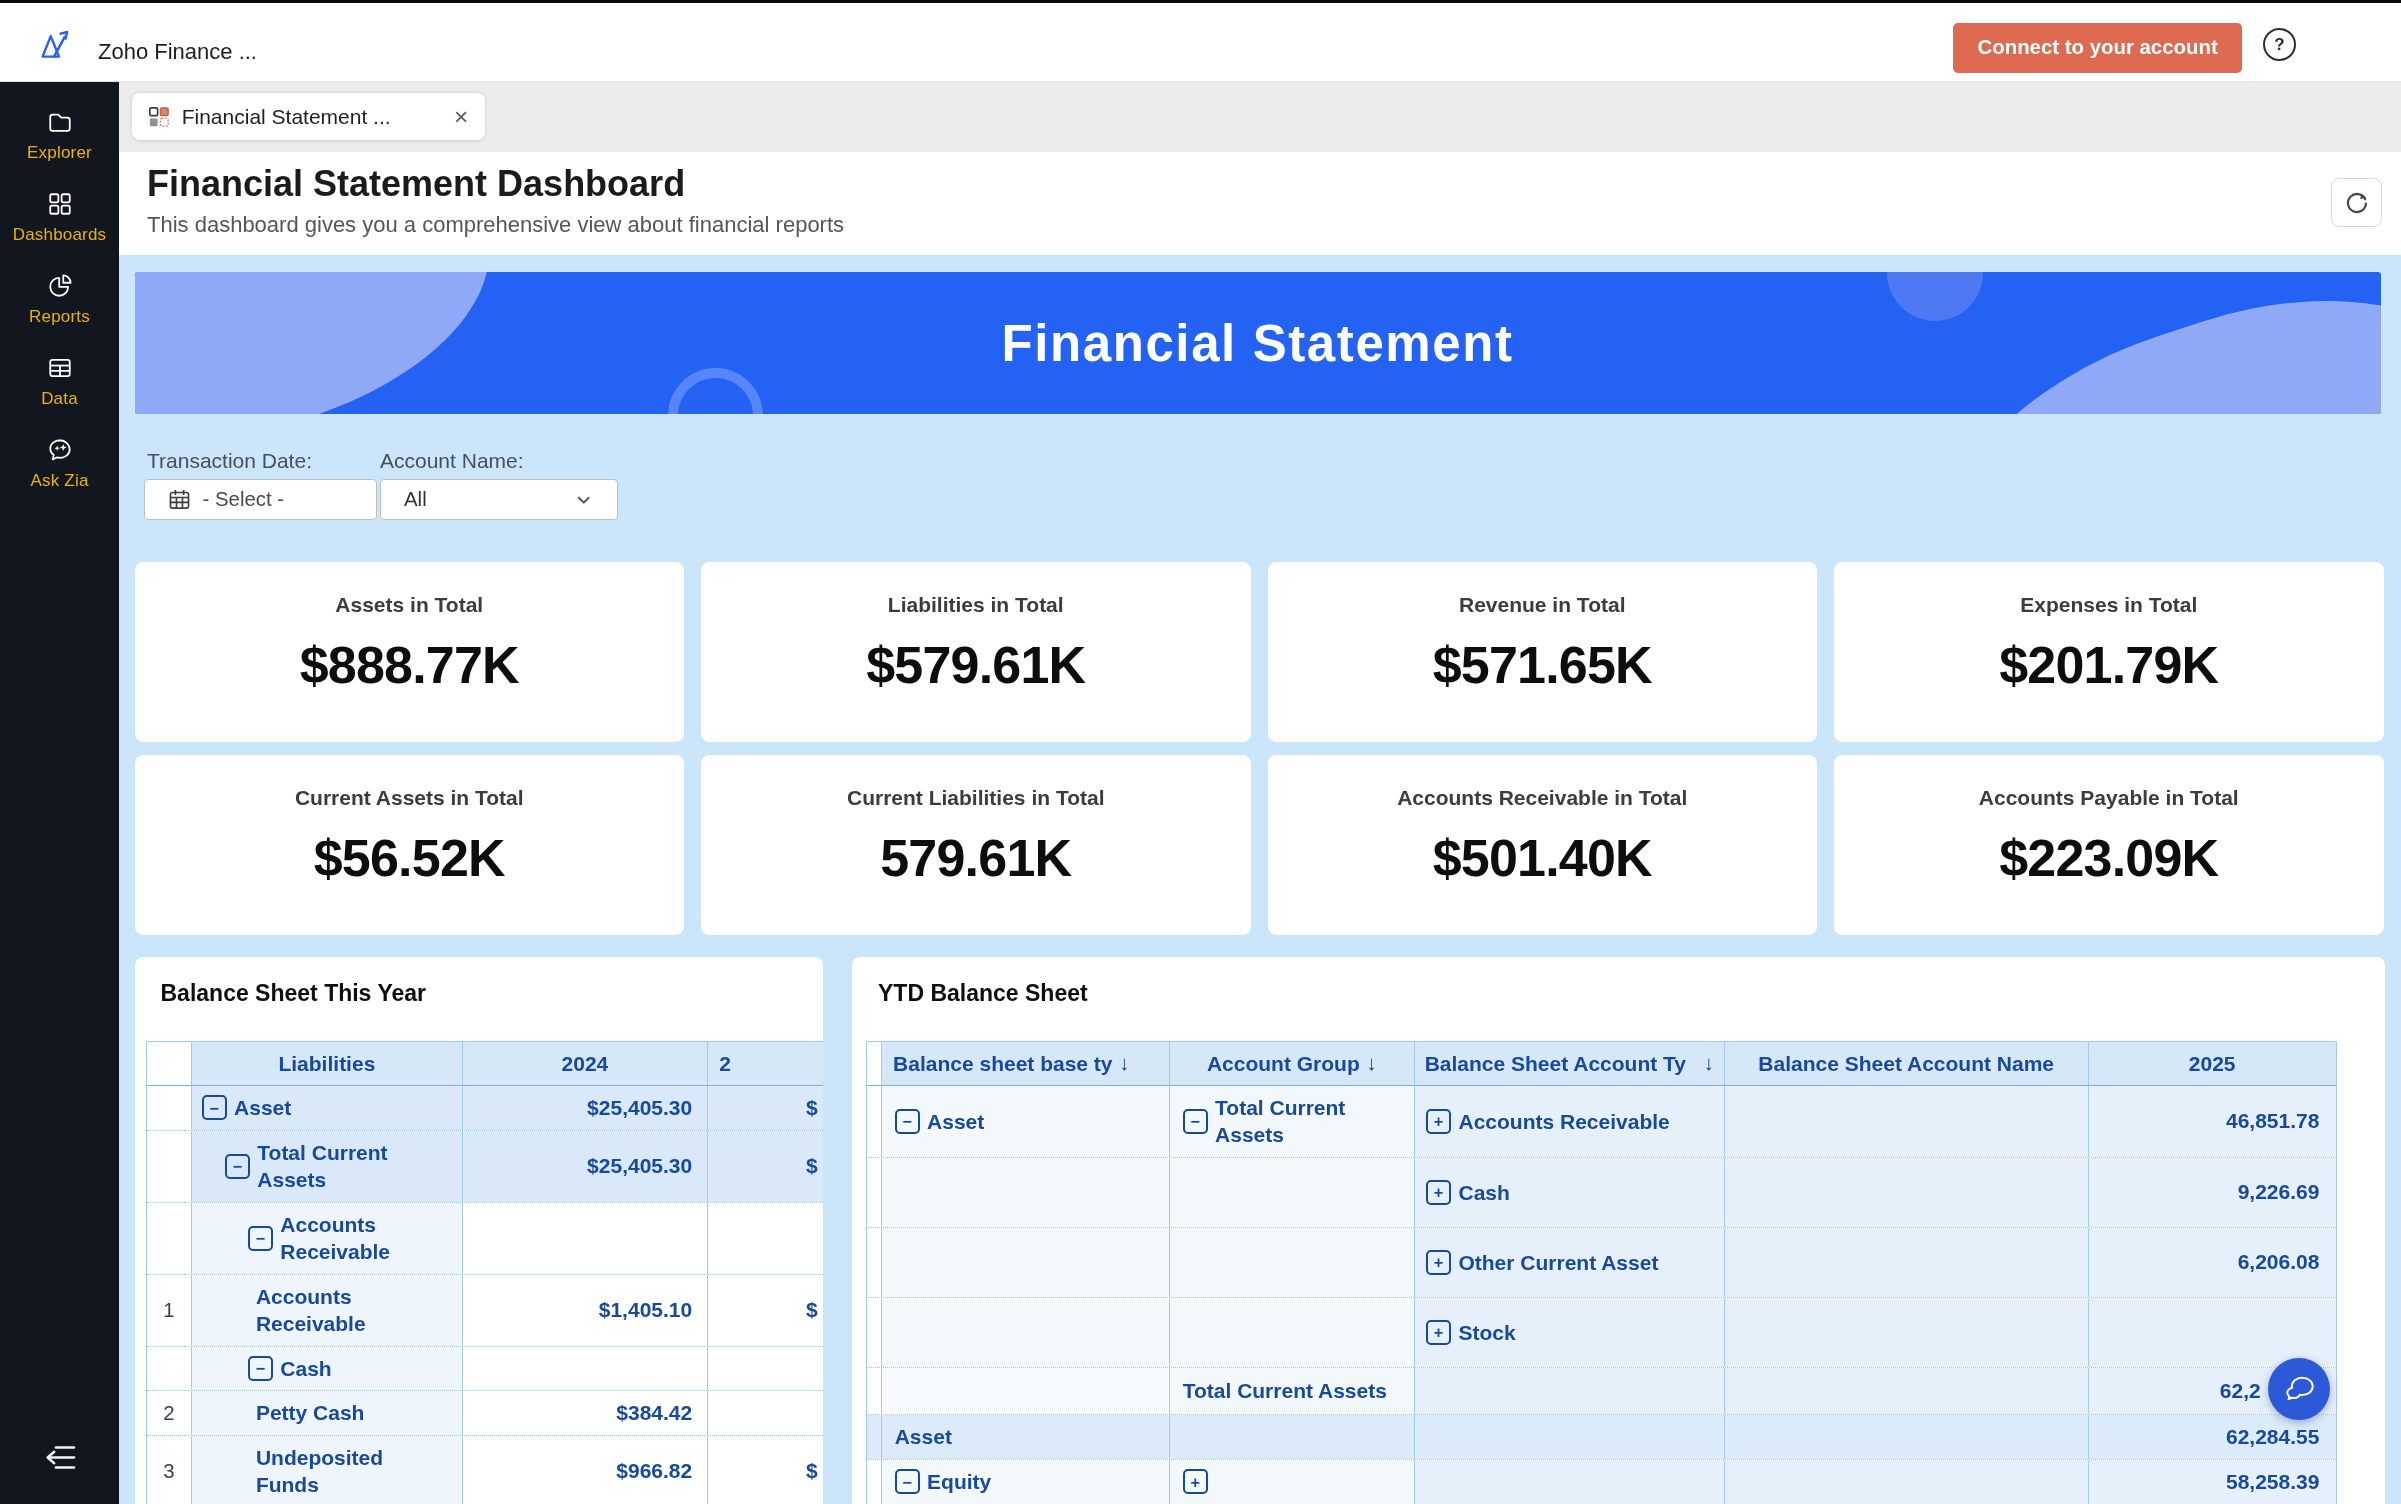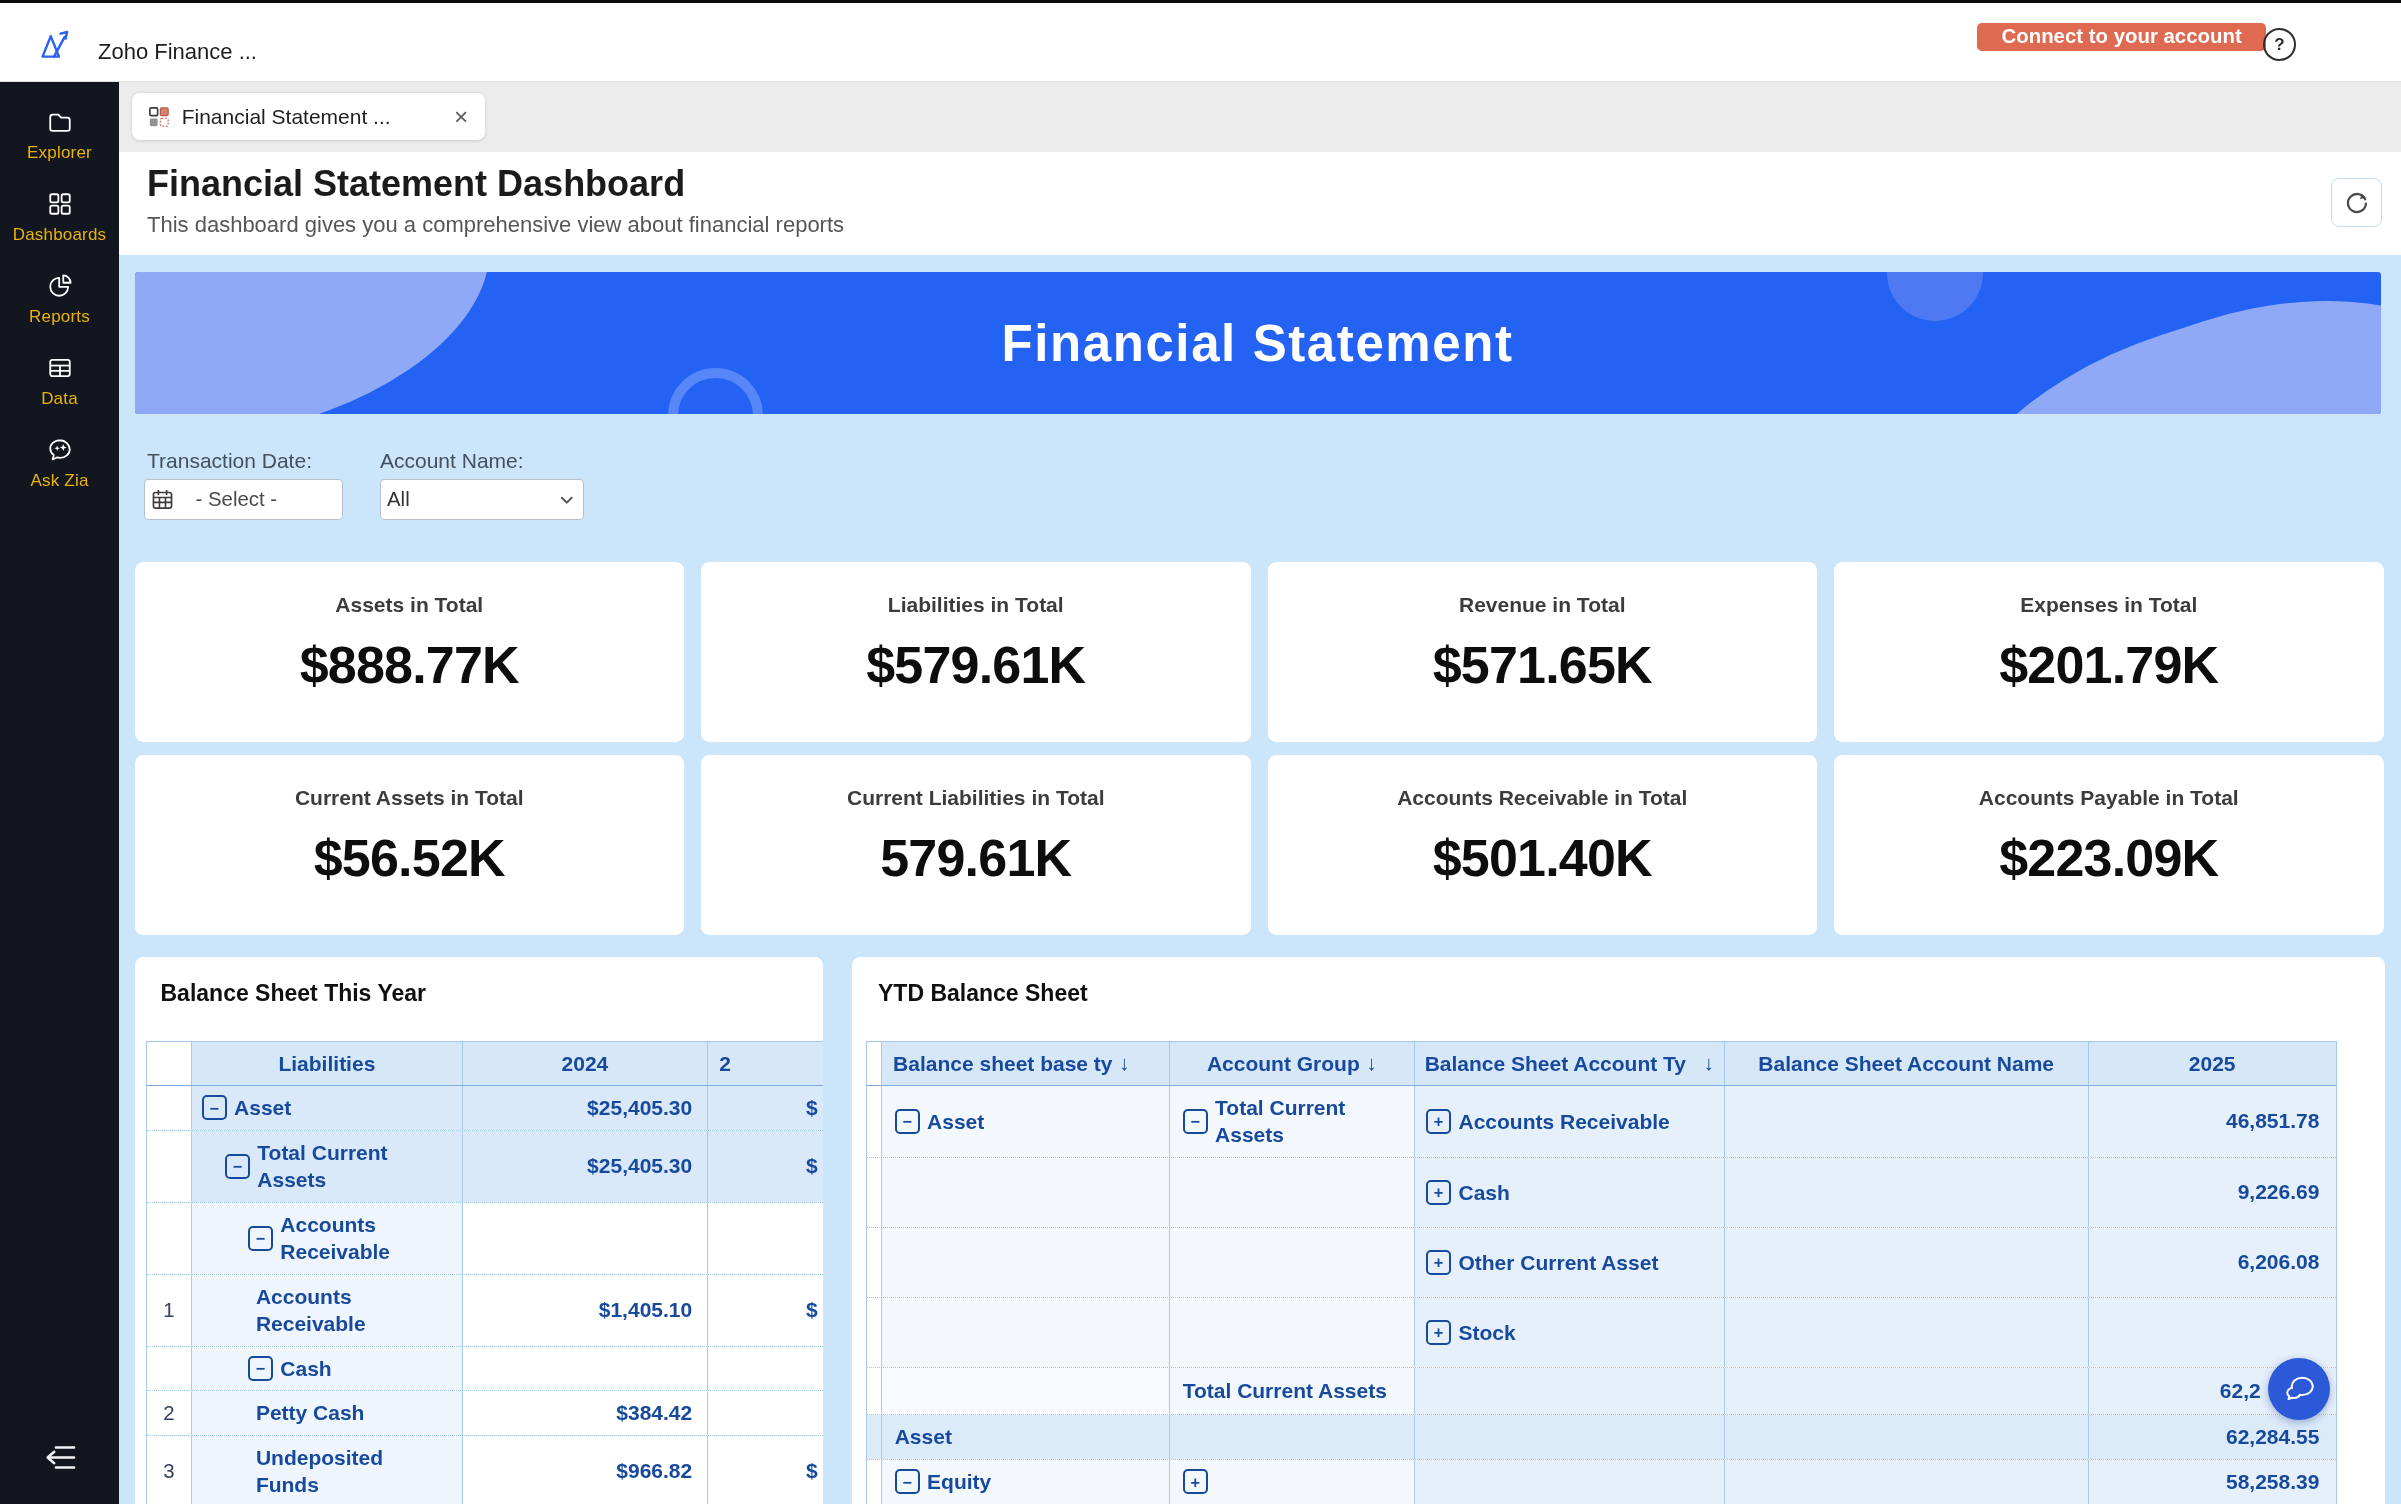--- a/index.html
+++ b/index.html
@@ -5,22 +5,22 @@
   html,body{margin:0;padding:0;background:#9aa0a6;}
   #root{position:relative;width:2401px;height:1505px;background:#fff;overflow:hidden;
         font-family:"Liberation Sans",sans-serif;-webkit-font-smoothing:antialiased;}
   .abs{position:absolute;}
 
   
   #topstrip{left:0;top:0;width:2401px;height:3.3px;background:#0b0b0b;}
   #topbar{left:0;top:3.3px;width:2401px;height:78px;background:#fff;border-bottom:0.8px solid #e3e3e3;}
   #app-logo{left:36px;top:19.6px;width:41px;height:41px;}
   #app-title{left:98px;top:0;height:98px;display:flex;align-items:center;font-size:22px;color:#1d1d1d;}
-  #connect-btn{left:1953px;top:19.6px;height:28px;padding:0 24.5px;background:#df6a52;border-radius:4.9px;
-               color:#fff;font-size:20.4px;font-weight:600;display:flex;align-items:center;cursor:pointer;margin-left:24px;}
+  #connect-btn{left:1953px;top:19.6px;height:50px;padding:0 24.5px;background:#df6a52;border-radius:4.9px;
+               color:#fff;font-size:20.4px;font-weight:600;display:flex;align-items:center;cursor:pointer;}
   #help-btn{left:2263px;top:25px;width:29px;height:29px;border:2px solid #2e2e2e;border-radius:50%;
             display:flex;align-items:center;justify-content:center;font-size:17px;font-weight:700;color:#2e2e2e;cursor:pointer;}
 
   
   #sidebar{left:0;top:82px;width:119px;height:1423px;background:#12161f;}
   #side-items{padding-top:13px;}
   .side-item{height:82px;display:flex;flex-direction:column;align-items:center;justify-content:center;gap:7.4px;cursor:pointer;}
   .side-icon{width:26px;height:26px;}
   .side-icon svg{width:26px;height:26px;display:block;}
   .side-label{font-size:17px;color:#eab308;font-weight:500;letter-spacing:0.2px;}
@@ -54,21 +54,21 @@
                   border-radius:52% 48% 44% 56%;transform:rotate(-18deg);}
   .bnr-semi{position:absolute;left:1752px;top:-47px;width:96px;height:96px;border-radius:50%;background:#4e79f3;}
   .bnr-ring{position:absolute;left:533px;top:96px;width:75px;height:75px;border-radius:50%;
             border:10.6px solid rgba(170,195,255,.38);}
   #banner-title{position:absolute;left:0;top:0;width:100%;height:100%;display:flex;align-items:center;justify-content:center;
                 color:#fff;font-size:51px;font-weight:700;letter-spacing:1.6px;}
 
   
   .flt-label{position:absolute;font-size:21px;color:#44505c;}
   .flt-box{position:absolute;height:39px;background:#fff;border:1.6px solid #b9bfc6;border-radius:4.1px;
-           display:flex;align-items:center;padding:0 6px;gap:22px;cursor:pointer;}
+           display:flex;align-items:center;padding:0 23px;gap:12px;cursor:pointer;}
   .flt-box .val{font-size:20.4px;color:#4a4a4a;}
   .flt-icon svg{width:23px;height:23px;display:block;}
   #f2-box .val{color:#333;}
   .chev{margin-left:auto;}
   .chev svg{width:19.6px;height:19.6px;display:block;}
 
   
   #kpi-grid{position:absolute;left:15.5px;top:307px;width:2249px;display:grid;
             grid-template-columns:repeat(4,1fr);grid-auto-rows:180px;column-gap:17px;row-gap:13px;}
   .kpi-card{background:#fff;border-radius:8.2px;display:flex;flex-direction:column;align-items:center;}

